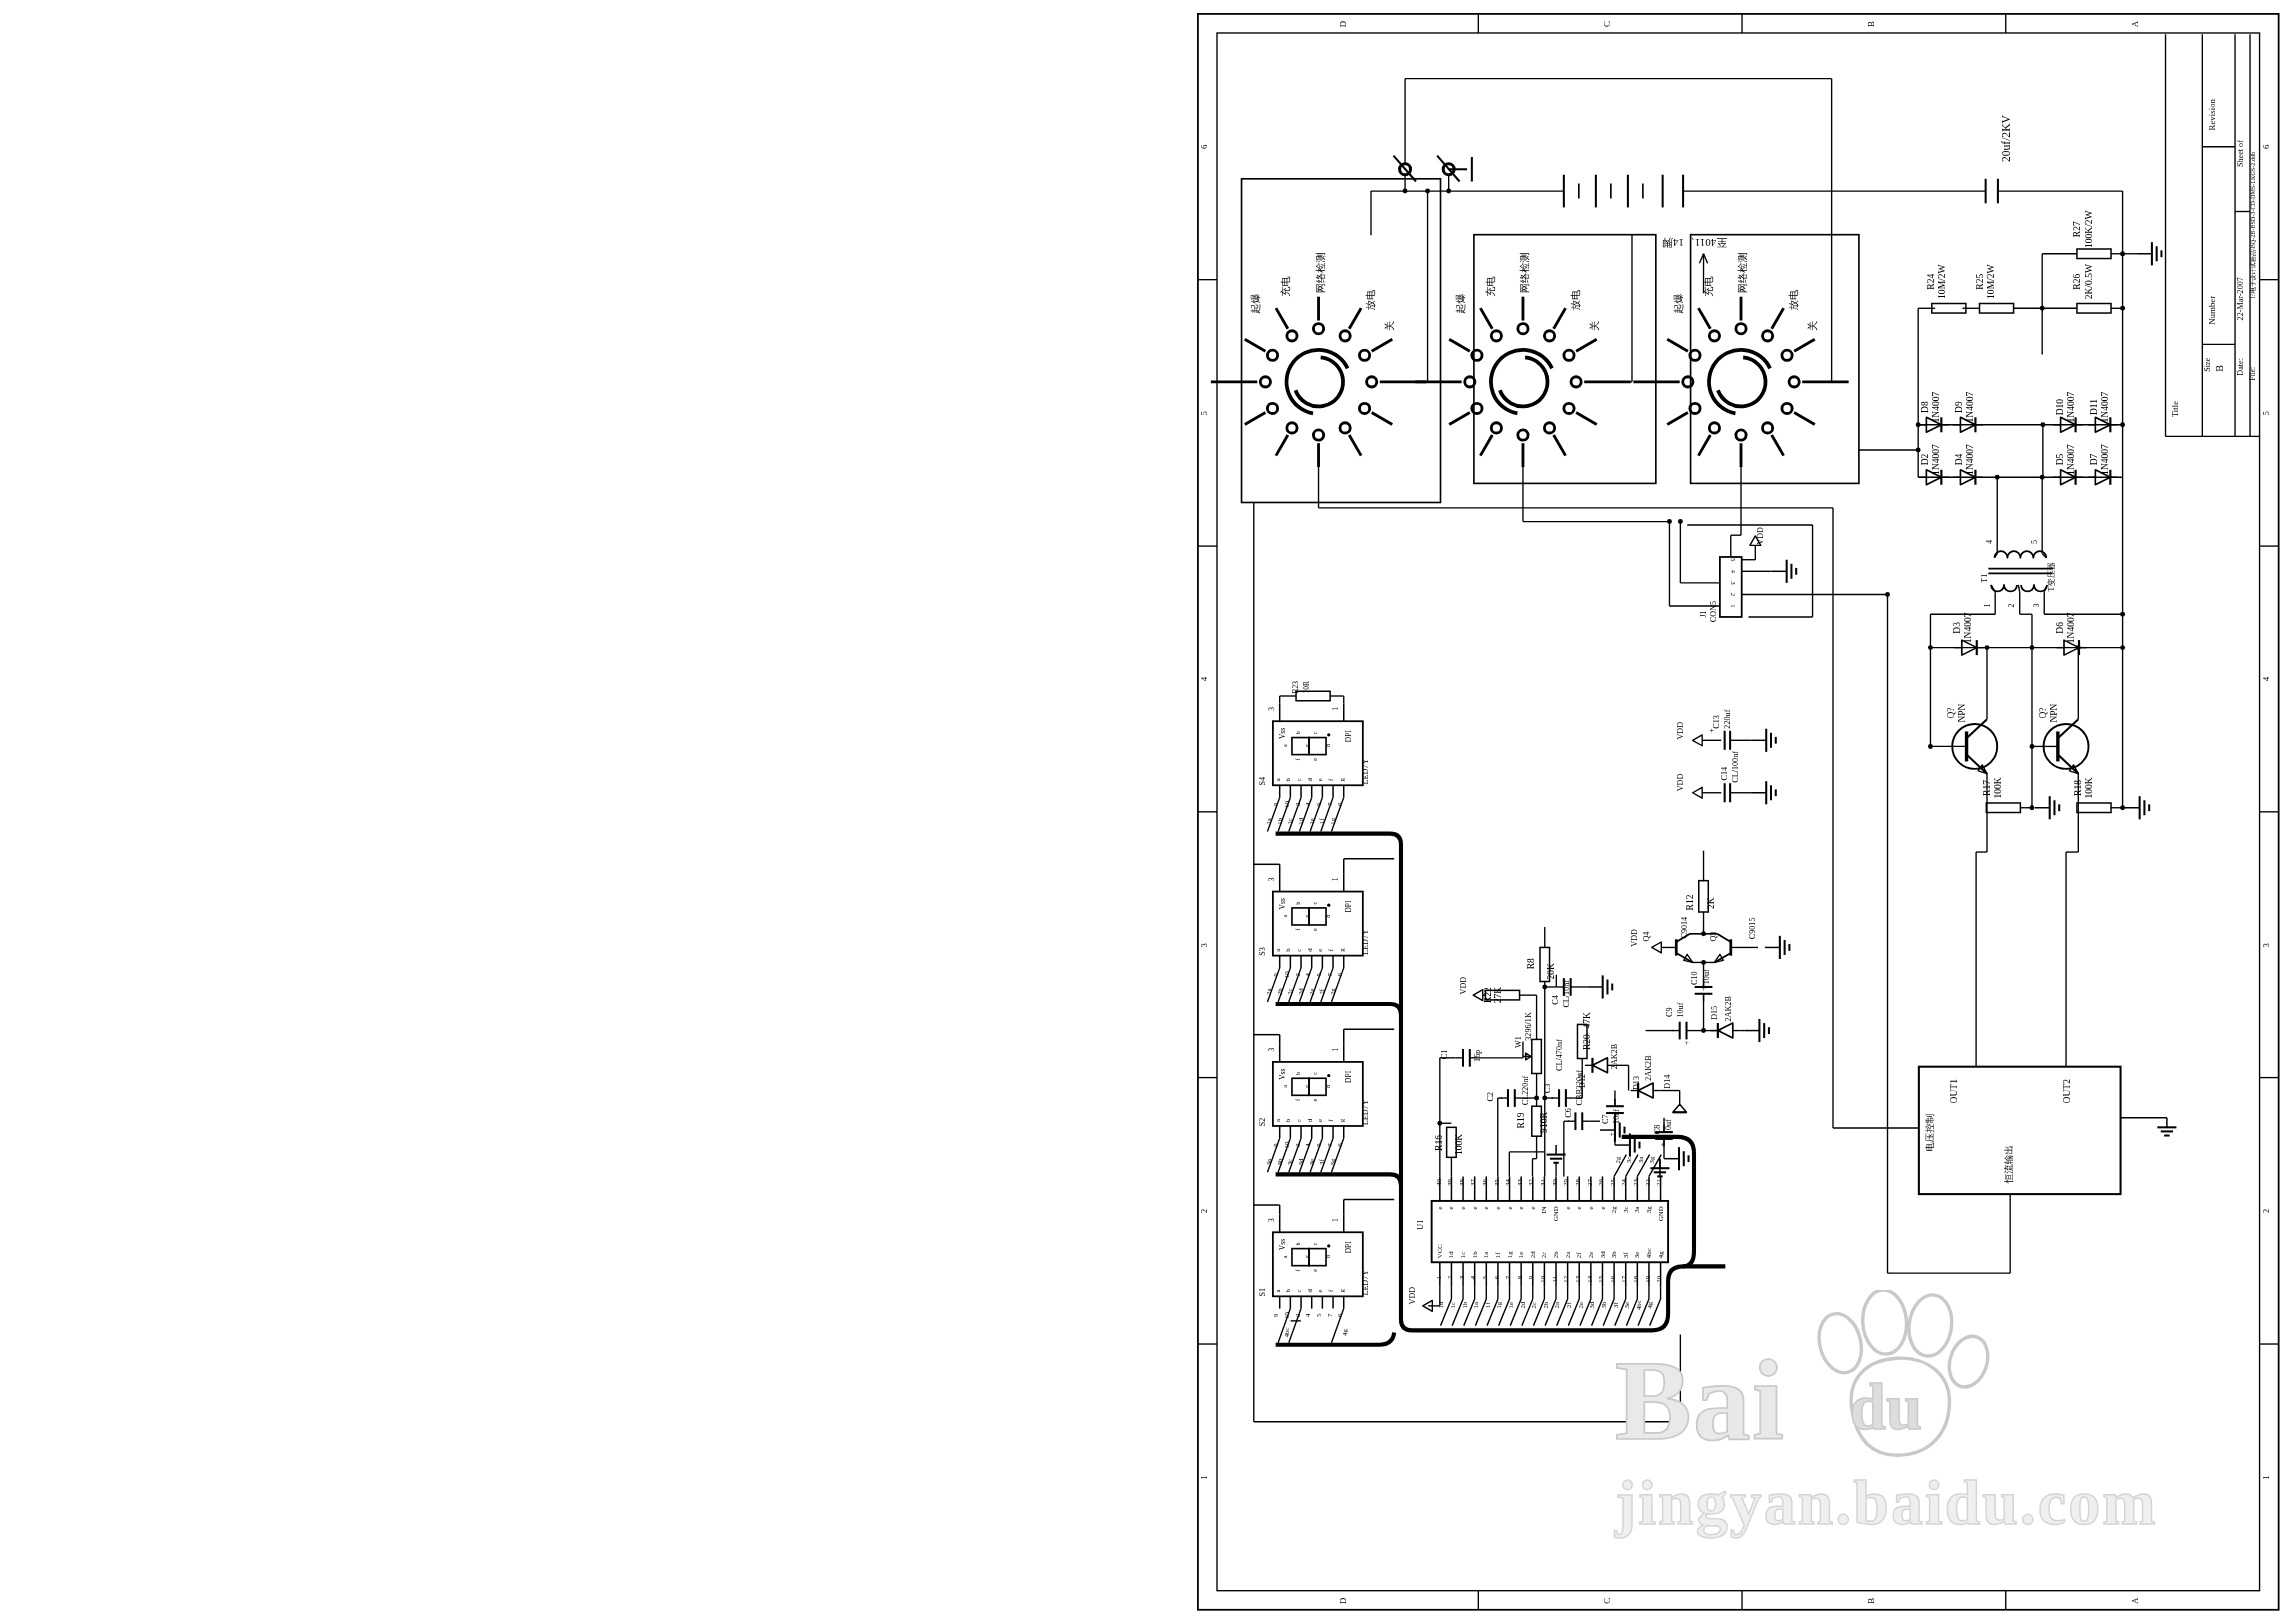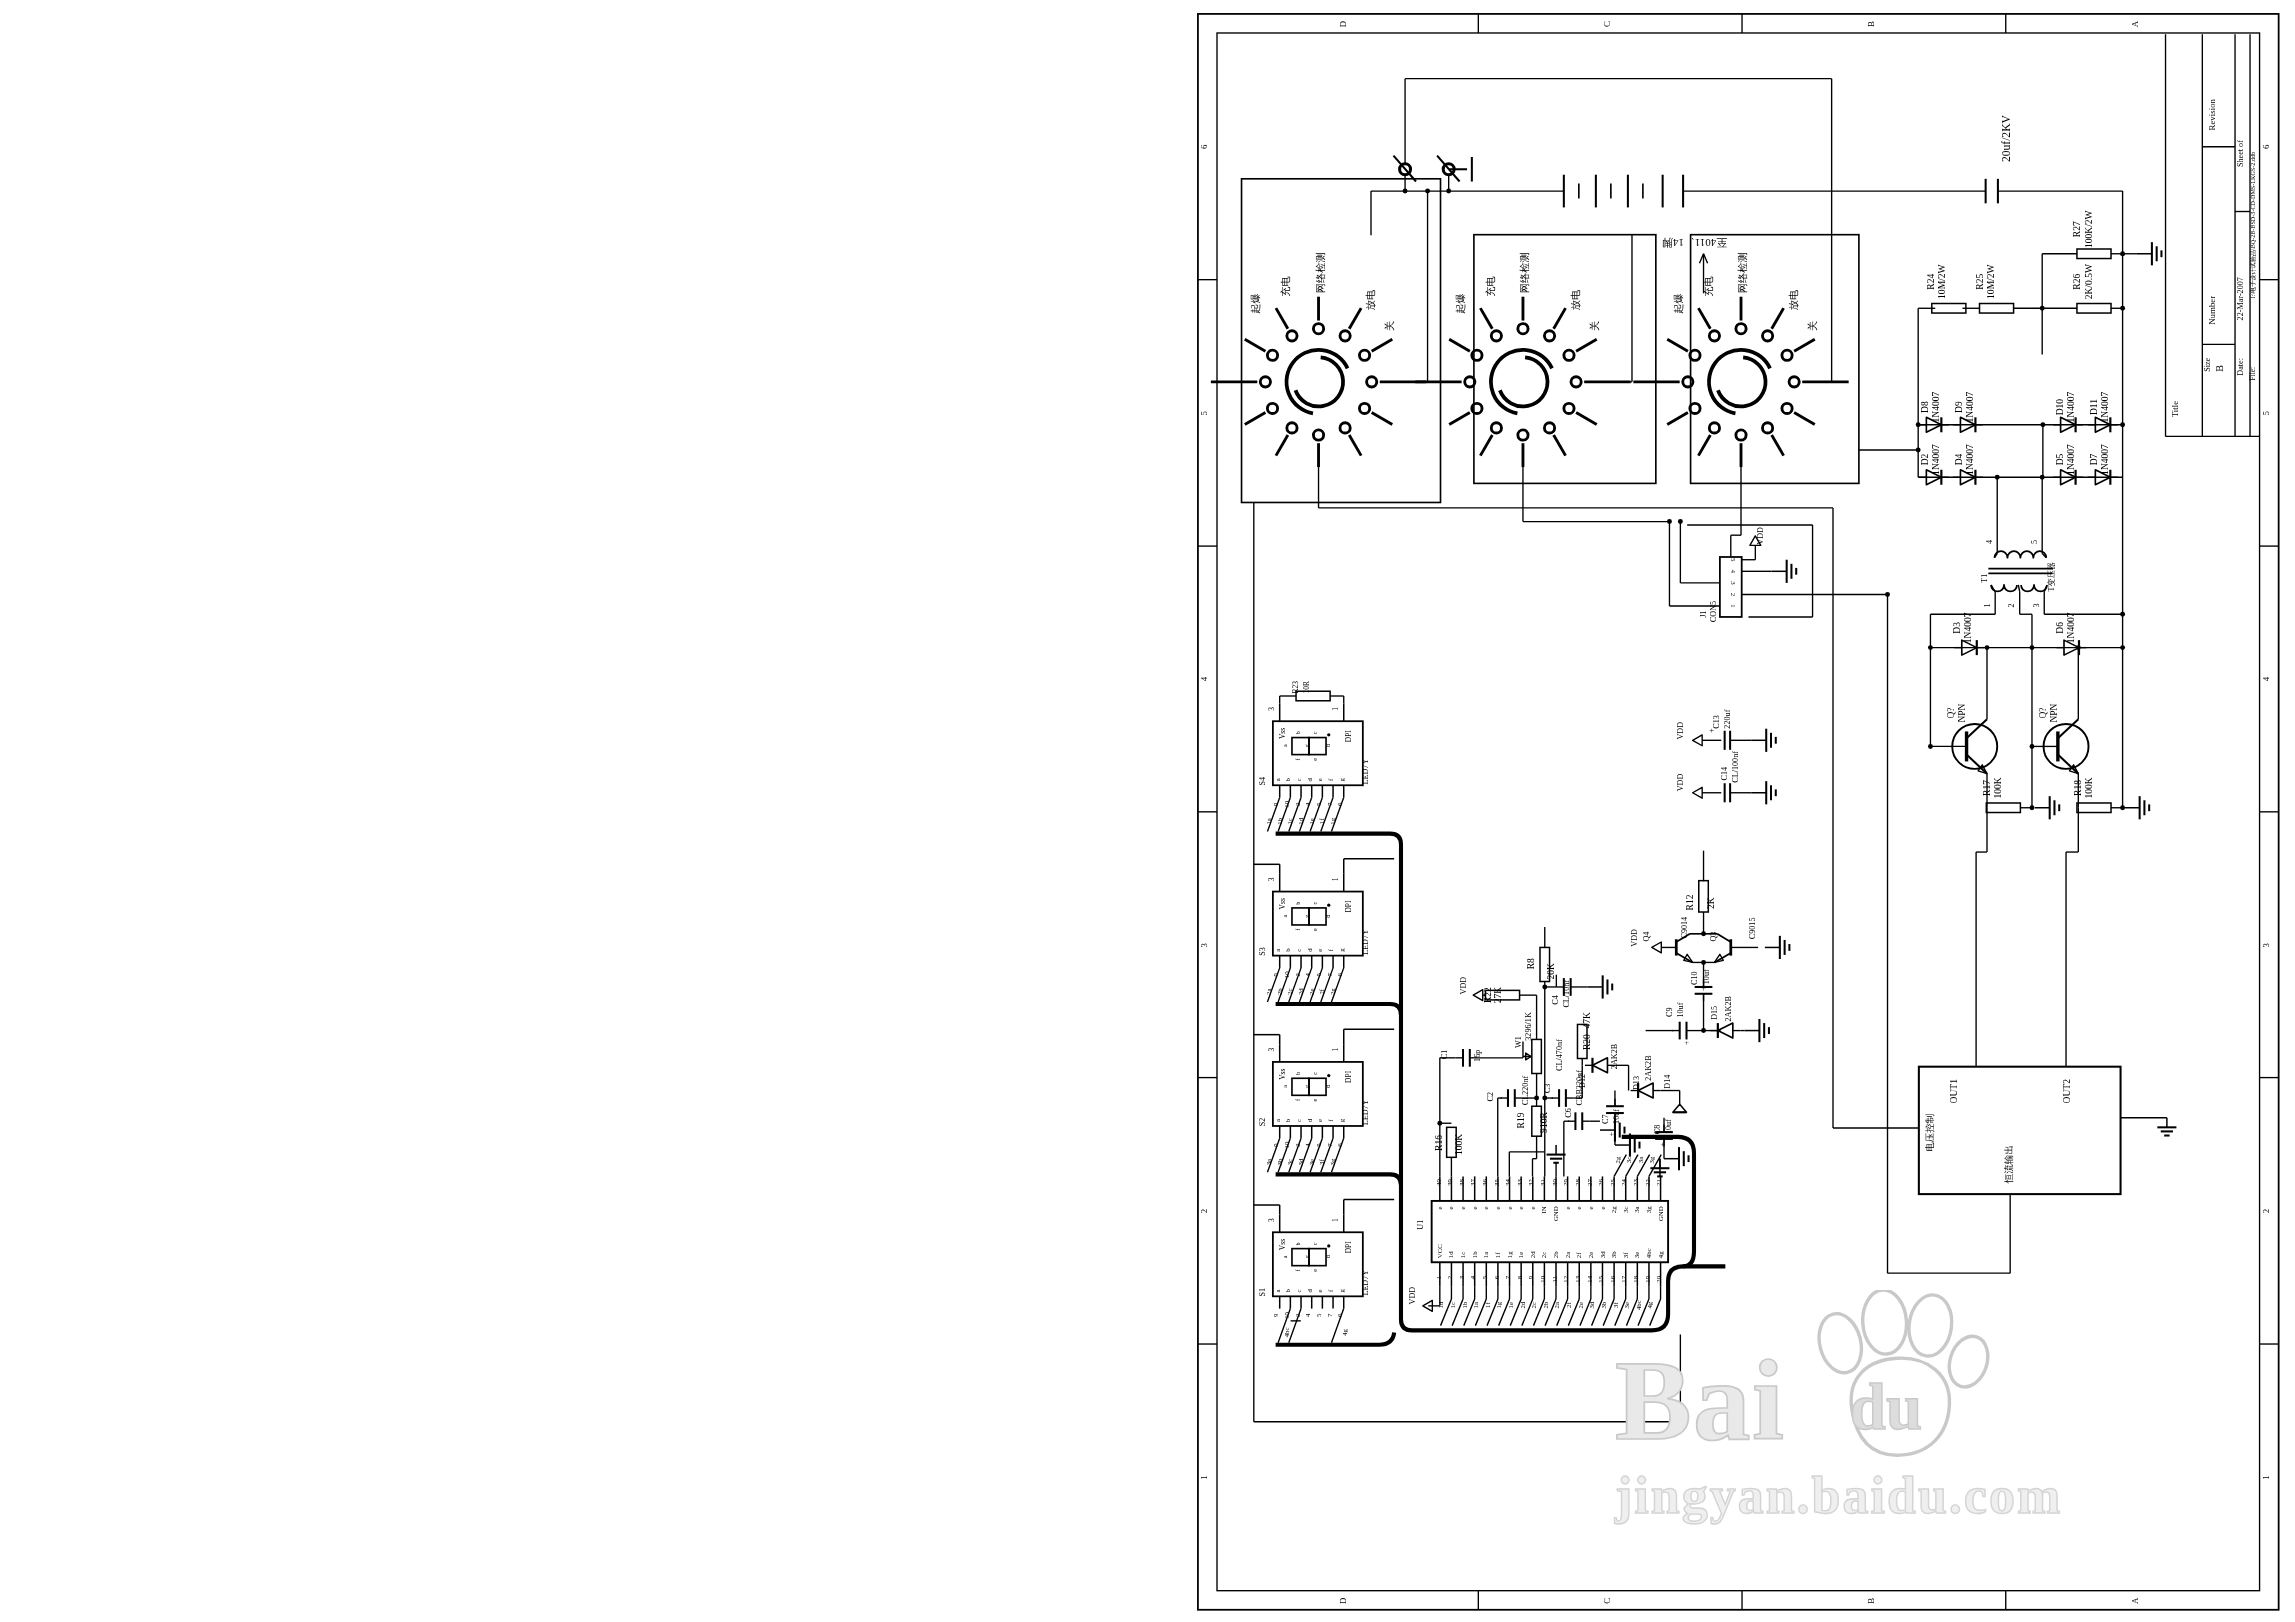--- a/index.html
+++ b/index.html
@@ -9,21 +9,21 @@
   svg text{fill:#000;}
   
   .wm{position:absolute;left:1615px;top:1298px;width:613px;color:#e9e9e9;z-index:5;
       -webkit-text-stroke:1.7px #c9c9c9;}
   .wm-row1{display:flex;align-items:flex-end;height:160px;}
   .wm-text{font-size:115px;font-weight:bold;line-height:1;letter-spacing:1.4px;}
   .wm-cn{font-size:108px;font-weight:bold;line-height:1.05;}
   .wm-paw{position:relative;width:215px;height:174px;flex:0 0 auto;margin:0 1.4px -5.5px 1.4px;}
   .wm-du{position:absolute;left:63px;top:80px;font-size:65px;font-weight:bold;color:#dddddd;
          -webkit-text-stroke:1.4px #c9c9c9;}
-  .wm-row2{font-size:52px;font-weight:bold;margin-top:8.2px;letter-spacing:2px;
+  .wm-row2{font-size:64px;font-weight:bold;margin-top:8.2px;letter-spacing:2px;
            -webkit-text-stroke:1.4px #d4d4d4;color:#efefef;}
 </style>
 </head>
 <body>
 
 <div class="canvas">
 
   <svg id="schem" style="position:absolute;left:0;top:0;" width="2295" height="1623" viewBox="0 0 3368 2381">
 
     <g stroke="#000" fill="none">

